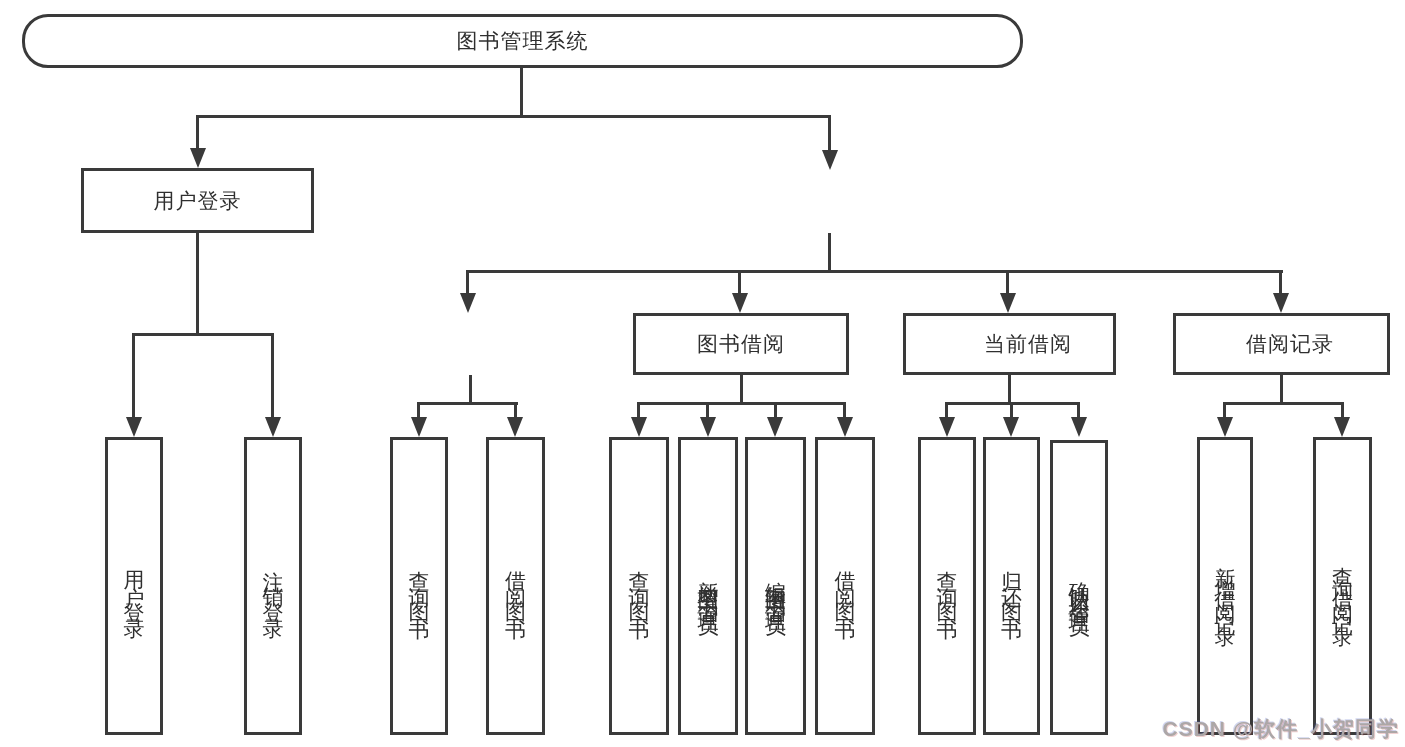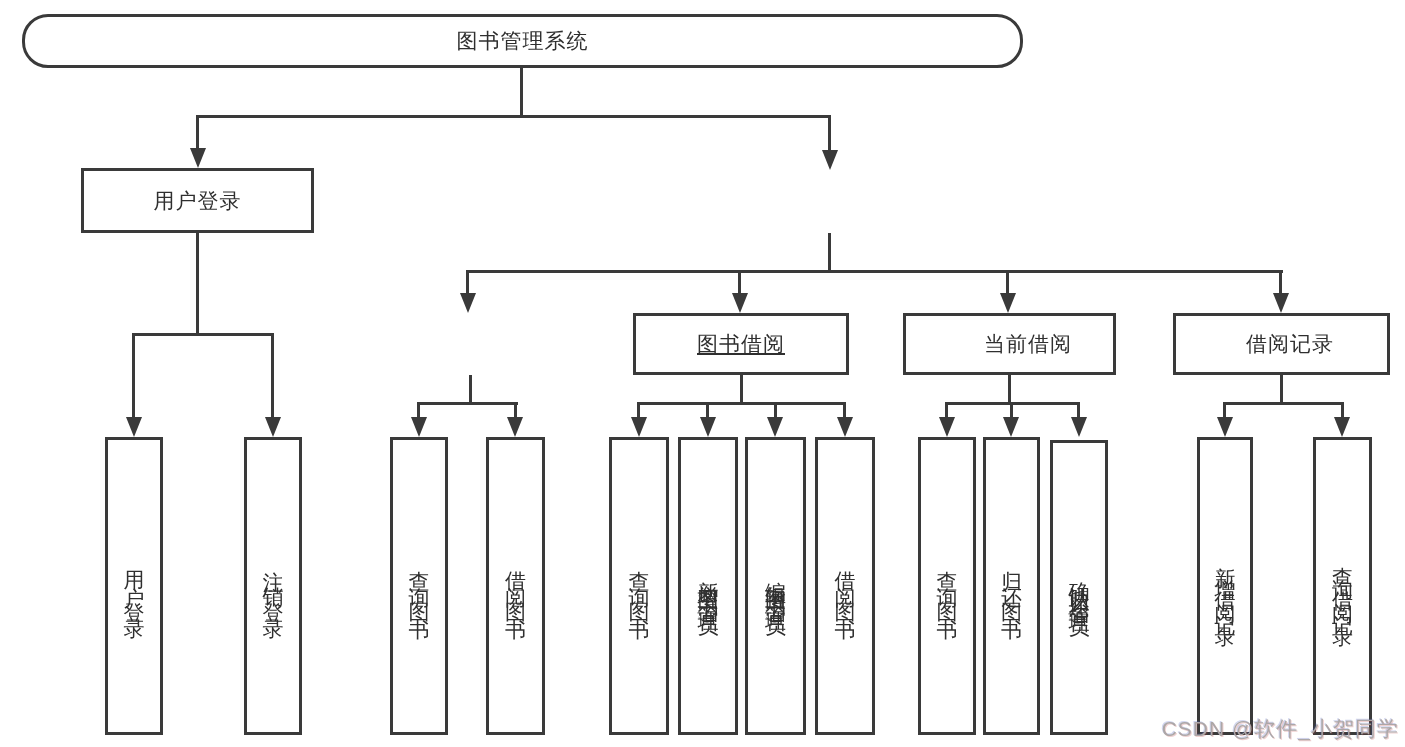--- a/index.html
+++ b/index.html
@@ -20,32 +20,33 @@
   .sp9 span{letter-spacing:5px;}
   .hline,.vline{position:absolute;background:#3a3a3a;}
   .arrow{
     position:absolute;width:0;height:0;
     border-left:8px solid transparent;border-right:8px solid transparent;
     border-top:20px solid #3a3a3a;
   }
   #watermark{
     position:absolute;right:6px;bottom:4px;font-size:21px;color:#aca7a7;letter-spacing:1px;
     text-shadow:1px 1px 0 rgba(190,70,70,.25),-1px -1px 0 rgba(70,90,190,.25);
+    font-weight:bold;
   }
 </style>
 </head>
 <body>
 
 <div id="stage">
 
   <div class="node" style="left:22px;top:14px;width:1001px;height:54px;border-radius:26px;">图书管理系统</div>
 
   <div class="node" style="left:81px;top:168px;width:233px;height:65px;">用户登录</div>
 
-  <div class="node" style="left:633px;top:313px;width:216px;height:62px;text-decoration:underline;">图书借阅</div>
+  <div class="node" style="left:633px;top:313px;width:216px;height:62px;">图书借阅</div>
   <div class="node" style="left:903px;top:313px;width:213px;height:62px;padding-left:37px;">当前借阅</div>
   <div class="node" style="left:1173px;top:313px;width:217px;height:62px;padding-left:17px;">借阅记录</div>
 
   <div class="node leaf sp4" style="left:105px;top:437px;width:58px;height:298px;">
     <span>用户登录</span>
     </div>
   <div class="node leaf sp4" style="left:244px;top:437px;width:58px;height:298px;">
     <span>注销登录</span>
     </div>
   <div class="node leaf sp4" style="left:390px;top:437px;width:58px;height:298px;">

